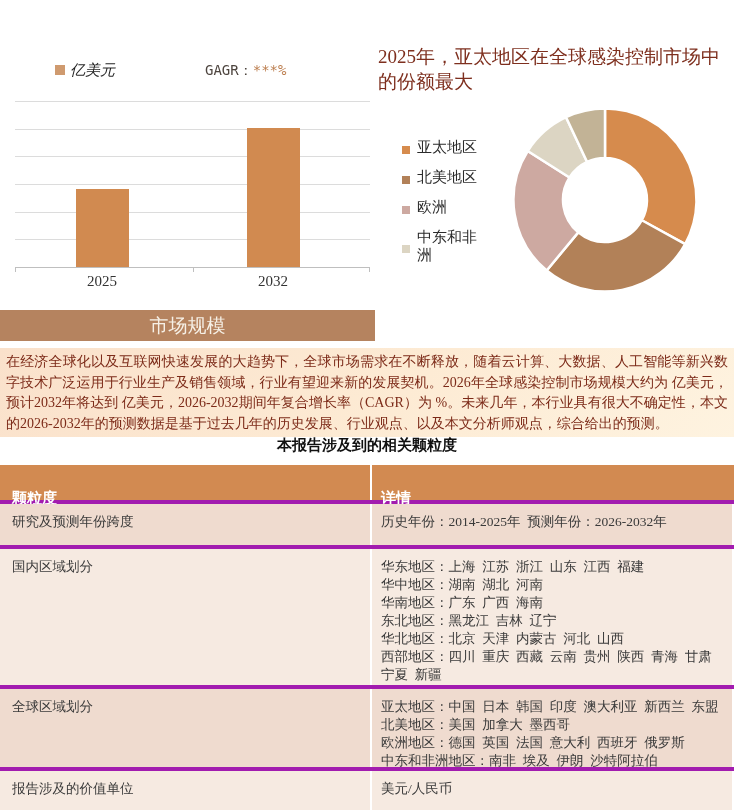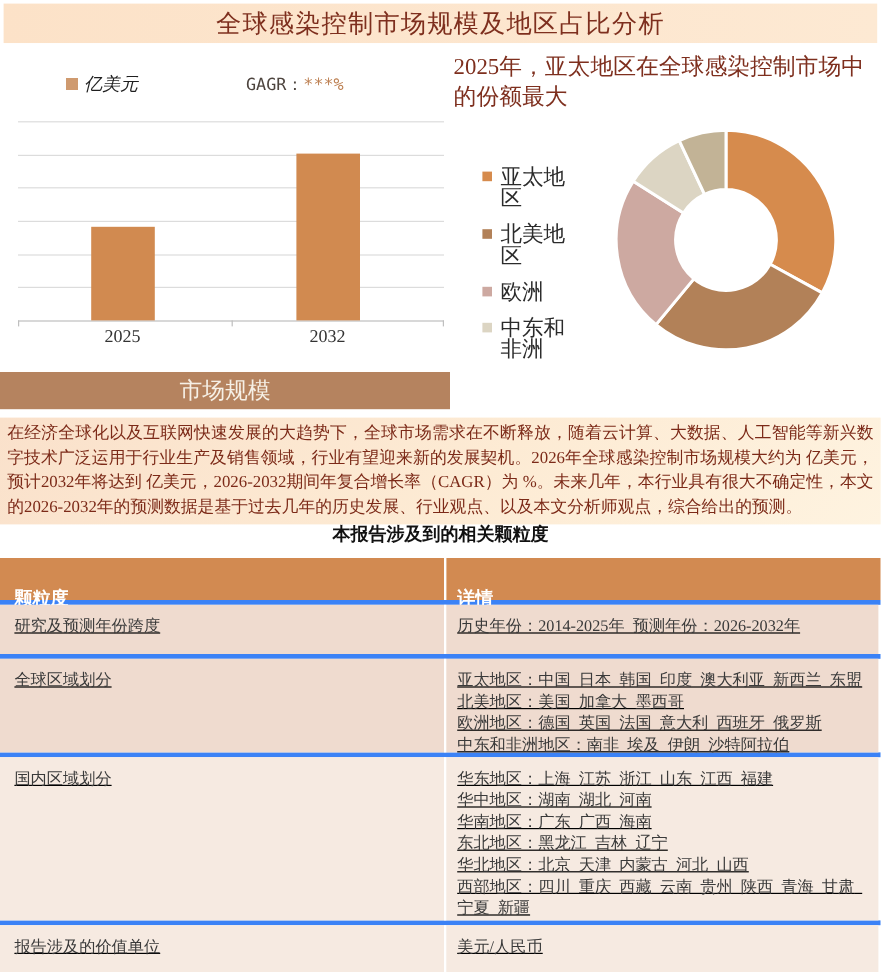--- a/index.html
+++ b/index.html
@@ -27,21 +27,21 @@
   .plot { position:absolute; left:15px; top:65px; width:355px; height:166px; }
   .gridline { position:absolute; left:0; width:355px; height:1px; background:#DCDCDC; }
   .gridline.axis { background:#BFBFBF; }
   .bar { position:absolute; bottom:0; width:53px; background:#D18A50; }
   .xlabel { position:absolute; top:172px; width:80px; text-align:center; font-size:15px; color:#333; }
   .xtick { position:absolute; top:166px; width:1px; height:5px; background:#BFBFBF; }
 
   .pie-heading { position:absolute; left:3px; top:8px; width:354px; font-size:19px;
     line-height:25px; color:#7E2F1E; }
   .pie-legend { position:absolute; left:27px; top:102px; display:flex; flex-direction:column; row-gap:12px; }
-  .pie-legend-item { display:flex; align-items:flex-start; font-size:18px; color:#2b2b2b; line-height:18px; }
+  .pie-legend-item { display:flex; align-items:center; font-size:15px; color:#2b2b2b; line-height:18px; }
   .pie-legend-item .swatch { flex:0 0 8px; width:8px; height:8px; margin:5px 7px 0 0; }
   .pie-legend-item .lbl { width:70px; }
   #donut { position:absolute; left:135px; top:69px; width:190px; height:190px; }
 
   
   .tabs { position:absolute; top:310px; left:0; width:734px; height:31px; display:flex; }
   .tab { display:flex; align-items:center; justify-content:center; font-size:19px; cursor:pointer; }
   .tab-active   { width:375px; background:#B5835F; color:#F6F0E6; }
   .tab-inactive { width:359px; background:#CCC4AC; color:#FFFFFF; }
 
@@ -52,38 +52,35 @@
   .intro p { font-size:14px; line-height:20.5px; color:#7C2A18; text-align:justify; }
   .table-title { text-align:center; font-weight:bold; font-size:15px; color:#111; margin-top:2px; }
 
   
   .gtable { position:absolute; top:465px; left:0; width:734px; height:345px; overflow:hidden; }
   .g-row { display:flex; width:734px; }
   .g-head { height:35px; background:#D28A51; }
   .g-head .c1, .g-head .c2 { color:#fff; font-weight:bold; font-size:15px; padding-top:24px; }
   .c1 { width:372px; padding-left:12px; border-right:2px solid #FFFFFF; }
   .c2 { width:360px; padding-left:9px; }
-  .g-body { border-top:4px solid #3b82f6;text-decoration:underline; }
+  .g-body { border-top:4px solid #a21caf; }
   .g-body .c1, .g-body .c2 { font-size:13.5px; color:#3A3A3A; padding-top:9px; line-height:18px; }
   .g-body .c2 { white-space:pre-wrap; padding-right:6px; }
   .bg-odd  { background:#EFDBCF; }
   .bg-even { background:#F6EAE1; }
   .h45  { height:45px; }
   .h140 { height:140px; }
   .h82  { height:82px; }
   .h48  { height:48px; }
 </style>
 </head>
 <body>
 
 <div class="page">
 
-  <div class="banner">
-    <span>全球感染控制市场规模及地区占比分析</span>
-  </div>
 
   <div class="charts">
 
     <div class="left-panel">
       <div class="bar-legend">
         <span class="sq"></span>
         <span>亿美元</span>
       </div>
       <div class="cagr"><span>GAGR：</span><span class="val">***%</span></div>
       <div class="plot" id="bar-plot">
@@ -146,35 +143,35 @@
 
   <div class="gtable">
     <div class="g-row g-head">
       <div class="c1">颗粒度</div>
       <div class="c2">详情</div>
     </div>
     <div class="g-row g-body h45">
       <div class="c1 bg-odd">研究及预测年份跨度</div>
       <div class="c2 bg-odd">历史年份：2014-2025年  预测年份：2026-2032年</div>
     </div>
-    <div class="g-row g-body h82">
-      <div class="c1 bg-odd">全球区域划分</div>
-      <div class="c2 bg-odd">亚太地区：中国  日本  韩国  印度  澳大利亚  新西兰  东盟
-北美地区：美国  加拿大  墨西哥
-欧洲地区：德国  英国  法国  意大利  西班牙  俄罗斯
-中东和非洲地区：南非  埃及  伊朗  沙特阿拉伯</div>
-    </div>
     <div class="g-row g-body h140">
       <div class="c1 bg-even">国内区域划分</div>
       <div class="c2 bg-even">华东地区：上海  江苏  浙江  山东  江西  福建
 华中地区：湖南  湖北  河南
 华南地区：广东  广西  海南
 东北地区：黑龙江  吉林  辽宁
 华北地区：北京  天津  内蒙古  河北  山西
 西部地区：四川  重庆  西藏  云南  贵州  陕西  青海  甘肃  宁夏  新疆</div>
+    </div>
+    <div class="g-row g-body h82">
+      <div class="c1 bg-odd">全球区域划分</div>
+      <div class="c2 bg-odd">亚太地区：中国  日本  韩国  印度  澳大利亚  新西兰  东盟
+北美地区：美国  加拿大  墨西哥
+欧洲地区：德国  英国  法国  意大利  西班牙  俄罗斯
+中东和非洲地区：南非  埃及  伊朗  沙特阿拉伯</div>
     </div>
     <div class="g-row g-body h48">
       <div class="c1 bg-even">报告涉及的价值单位</div>
       <div class="c2 bg-even">美元/人民币</div>
     </div>
   </div>
 
 </div>
 
 </body></html>

